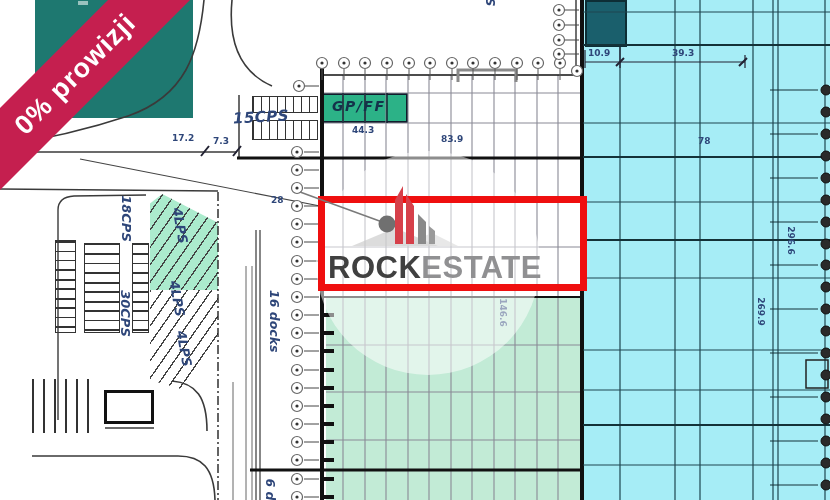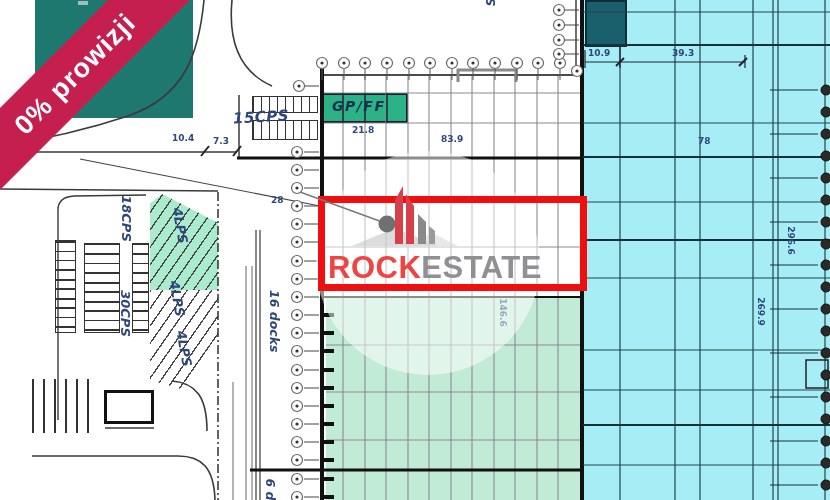--- a/index.html
+++ b/index.html
@@ -19,21 +19,21 @@
   .gpff{left:322px;top:93px;width:86px;height:30px;background:#2cb287;border:2px solid #101d2c;box-sizing:border-box;}
   
   .stalls-h{background-image:repeating-linear-gradient(180deg,#333 0 1.5px,transparent 1.5px 9.5px);border:1.5px solid #333;box-sizing:border-box;}
   .stalls-v{background-image:repeating-linear-gradient(90deg,#333 0 1.5px,transparent 1.5px 8px);border:1.5px solid #333;box-sizing:border-box;background-color:#fff;}
   .diagstripes{background-image:repeating-linear-gradient(125deg,#444 0 1.3px,transparent 1.3px 10px);}
   .crosswalk{left:32px;top:379px;width:58px;height:54px;background-image:repeating-linear-gradient(90deg,#333 0 2px,transparent 2px 11px);}
   .bottom-rect{left:104px;top:390px;width:50px;height:34px;border:3px solid #111;background:#fff;box-sizing:border-box;}
   
   .wm-circle{left:316px;top:151px;width:224px;height:224px;border-radius:50%;background:rgba(255,255,255,0.52);}
   .brand{left:328px;top:250px;font-family:"Liberation Sans",sans-serif;font-weight:bold;font-size:31px;letter-spacing:0.5px;white-space:nowrap;}
-  .brand .rock{color:#ef4444;}
+  .brand .rock{color:#404040;}
   .brand .estate{color:#909092;}
   .site{left:356px;top:280px;font-family:"Liberation Sans",sans-serif;font-size:16px;color:#95959a;letter-spacing:1px;white-space:nowrap;}
   
   .red-rect{left:318px;top:196px;width:269px;height:95px;border:7px solid #ef0f0f;box-sizing:border-box;}
   
   .ribbon{left:-90px;top:45px;width:330px;height:58px;background:#c51f4f;transform:rotate(-45deg);
           display:flex;align-items:center;justify-content:center;
           color:#fff;font-family:"Liberation Sans",sans-serif;font-weight:bold;font-size:27px;letter-spacing:1px;}
   .tick{position:absolute;background:rgba(255,255,255,0.55);}
 </style>
@@ -223,23 +223,23 @@
   <div class="lab" style="left:332px;top:99px;font-size:14px;letter-spacing:1.5px;color:#14324a;">GP/FF</div>
   <div class="lab rot90" style="left:103px;top:212px;font-size:13px;">18CPS</div>
   <div class="lab rot90" style="left:102px;top:307px;font-size:13px;">30CPS</div>
   <div class="lab rot80" style="left:162px;top:219px;font-size:13px;">4LPS</div>
   <div class="lab rot80" style="left:159px;top:292px;font-size:13px;">4LPS</div>
   <div class="lab rot80" style="left:166px;top:342px;font-size:13px;">4LPS</div>
   <div class="lab rot90" style="left:243px;top:315px;font-size:12.5px;">16 docks</div>
   <div class="lab rot90" style="left:243px;top:499px;font-size:12.5px;">6 docks</div>
   <div class="lab rot90" style="left:486px;top:-4px;font-size:12px;">S</div>
 
-  <div class="dim" style="left:172px;top:134px;">10.4</div>
+  <div class="dim" style="left:172px;top:134px;">17.2</div>
   <div class="dim" style="left:213px;top:137px;">7.3</div>
-  <div class="dim" style="left:352px;top:126px;">21.8</div>
+  <div class="dim" style="left:352px;top:126px;">44.3</div>
   <div class="dim" style="left:441px;top:135px;">83.9</div>
   <div class="dim" style="left:271px;top:164px;margin-top:32px;">28</div>
   <div class="dim" style="left:588px;top:49px;">10.9</div>
   <div class="dim" style="left:672px;top:49px;text-align:center;">39.3</div>
   <div class="dim" style="left:698px;top:137px;">78</div>
   <div class="dim rot90" style="left:488px;top:308px;">146.6</div>
   <div class="dim rot90" style="left:776px;top:236px;">296.6</div>
   <div class="dim rot90" style="left:746px;top:307px;">269.9</div>
 
   <div class="abs wm-circle"></div>

